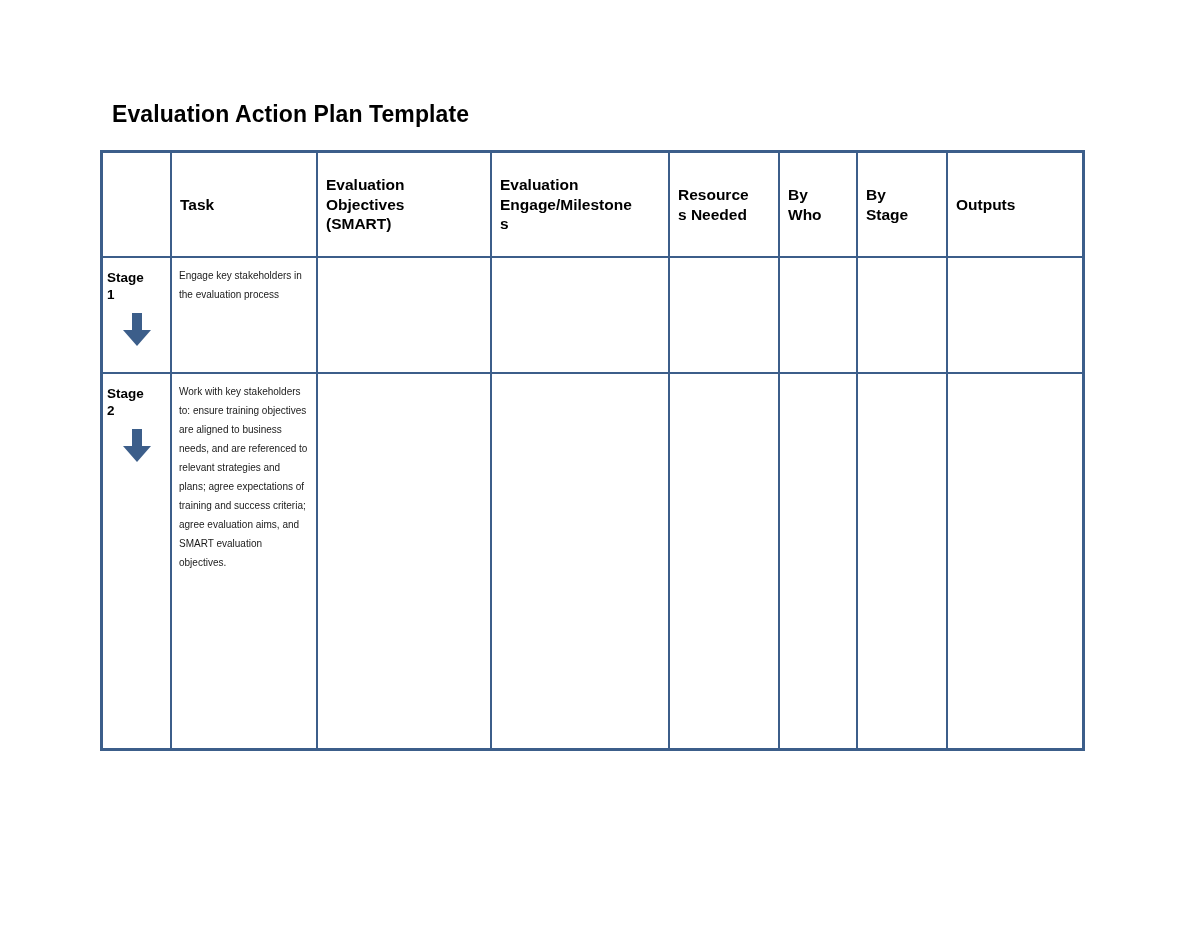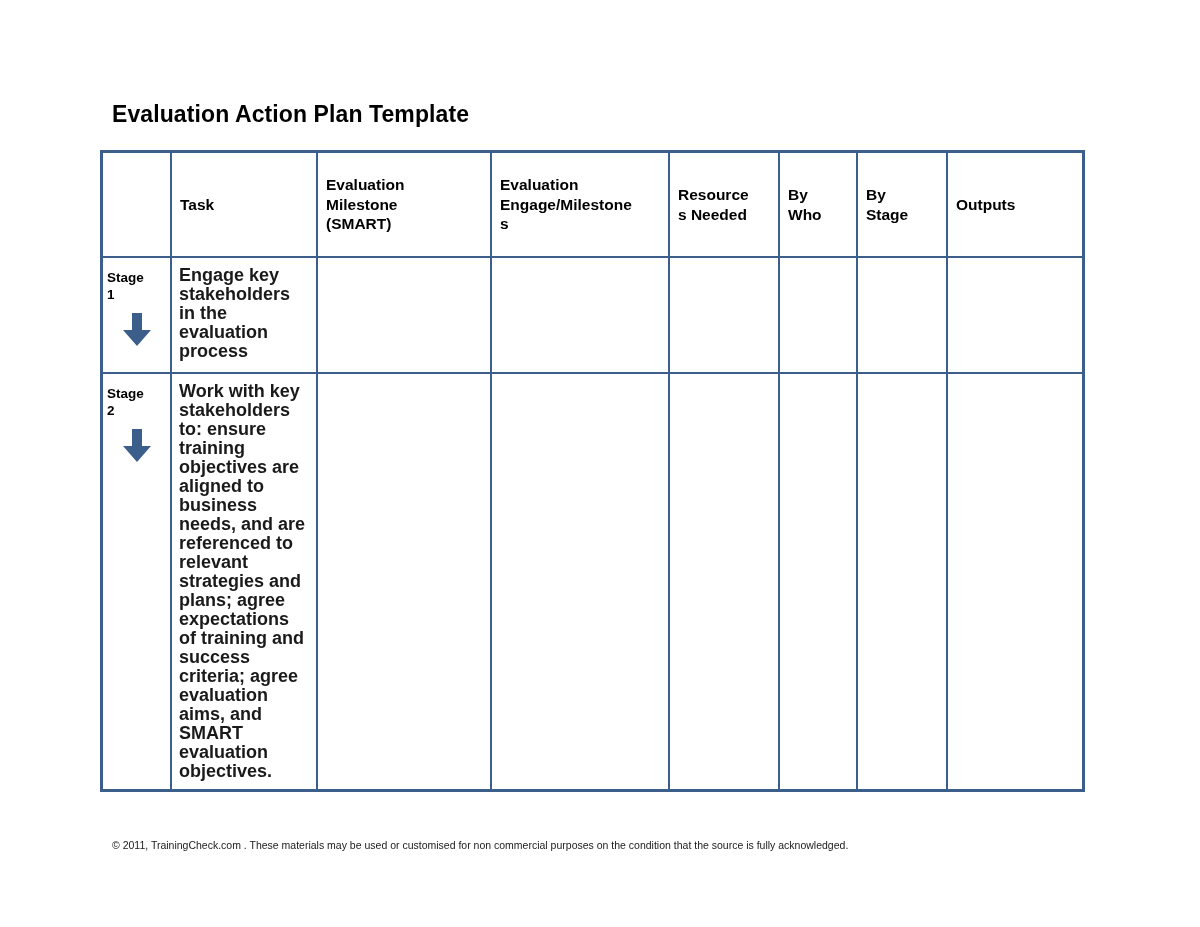--- a/index.html
+++ b/index.html
@@ -104,24 +104,23 @@
   .arrow-wrap {
     margin-top: 10px;
     display: flex;
     justify-content: center;
   }
 
   
   .body-cell {
     box-sizing: border-box;
     padding: 8px 8px 8px 7px;
-    font-size: 18px;
+    font-size: 10px;
     line-height: 19px;
     color: #1a1a1a;
-    font-weight: bold;
   }
 
   .row1 td { height: 114px; }
   .row2 td { height: 374px; }
 
   .footer-note {
     position: absolute;
     left: 112px;
     top: 838px;
     font-size: 10.5px;
@@ -159,21 +158,21 @@
           <div class="hdr-cell">
             <div class="hdr-text">
               <span class="ln">Task</span>
             </div>
           </div>
         </td>
         <td>
           <div class="hdr-cell">
             <div class="hdr-text">
               <span class="ln">Evaluation</span>
-              <span class="ln">Milestone</span>
+              <span class="ln">Objectives</span>
               <span class="ln">(SMART)</span>
             </div>
           </div>
         </td>
         <td>
           <div class="hdr-cell">
             <div class="hdr-text">
               <span class="ln">Evaluation</span>
               <span class="ln">Engage/Milestone</span>
               <span class="ln">s</span>
@@ -278,15 +277,14 @@
         <td>
           <div class="body-cell"></div>
         </td>
         <td>
           <div class="body-cell"></div>
         </td>
       </tr>
     </tbody>
   </table>
 
-  <div class="footer-note">© 2011, TrainingCheck.com . These materials may be used or customised for non commercial purposes on the condition that the source is fully acknowledged.</div>
 
 </div>
 
 </body></html>

